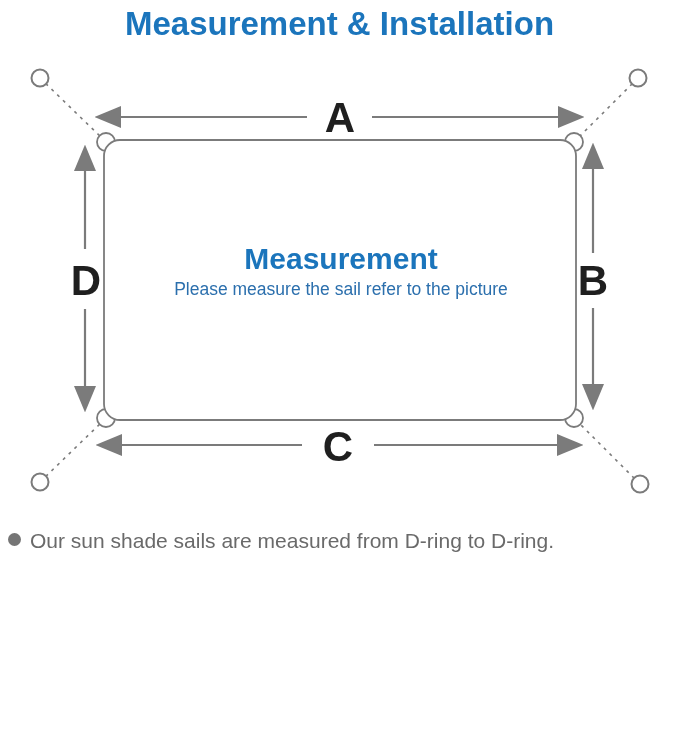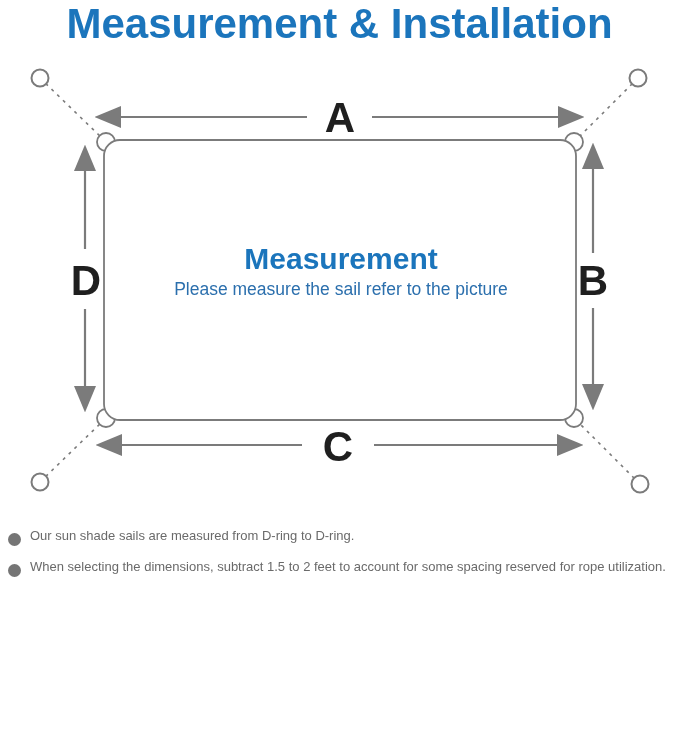--- a/index.html
+++ b/index.html
@@ -13,21 +13,21 @@
     width: 679px;
     height: 739px;
     background: #ffffff;
     overflow: hidden;
   }
   .page-title {
     margin: 0;
     padding-top: 2px;
     height: 46px;
     text-align: center;
-    font-size: 42px;
+    font-size: 33px;
     font-weight: bold;
     letter-spacing: 0px;
     color: #1b75bc;
     line-height: 44px;
   }
   .diagram-wrap {
     width: 679px;
     height: 460px;
     display: block;
   }
@@ -43,21 +43,21 @@
   .bullet-dot {
     flex: 0 0 13px;
     width: 13px;
     height: 13px;
     margin-top: 5px;
     margin-right: 9px;
     border-radius: 50%;
     background: #757575;
   }
   .bullet-text {
-    font-size: 13px;
+    font-size: 21px;
     line-height: 1.28;
     color: #6a6a6a;
     max-width: 642px;
   }
 </style>
 </head>
 <body>
 
 <div class="page">
 
@@ -119,19 +119,15 @@
 
     <text x="341" y="221" text-anchor="middle" font-size="30" font-weight="bold" fill="#1b75bc">Measurement</text>
     <text x="341" y="247" text-anchor="middle" font-size="17.5" fill="#2b6fad">Please measure the sail refer to the picture</text>
   </svg>
 
   <div class="bullet-list">
     <div class="bullet-item">
       <span class="bullet-dot"></span>
       <span class="bullet-text">Our sun shade sails are measured from D-ring to D-ring.</span>
     </div>
-    <div class="bullet-item">
-      <span class="bullet-dot"></span>
-      <span class="bullet-text">When selecting the dimensions, subtract 1.5 to 2 feet to account for some spacing reserved for rope utilization.</span>
-    </div>
   </div>
 
 </div>
 
 </body></html>

